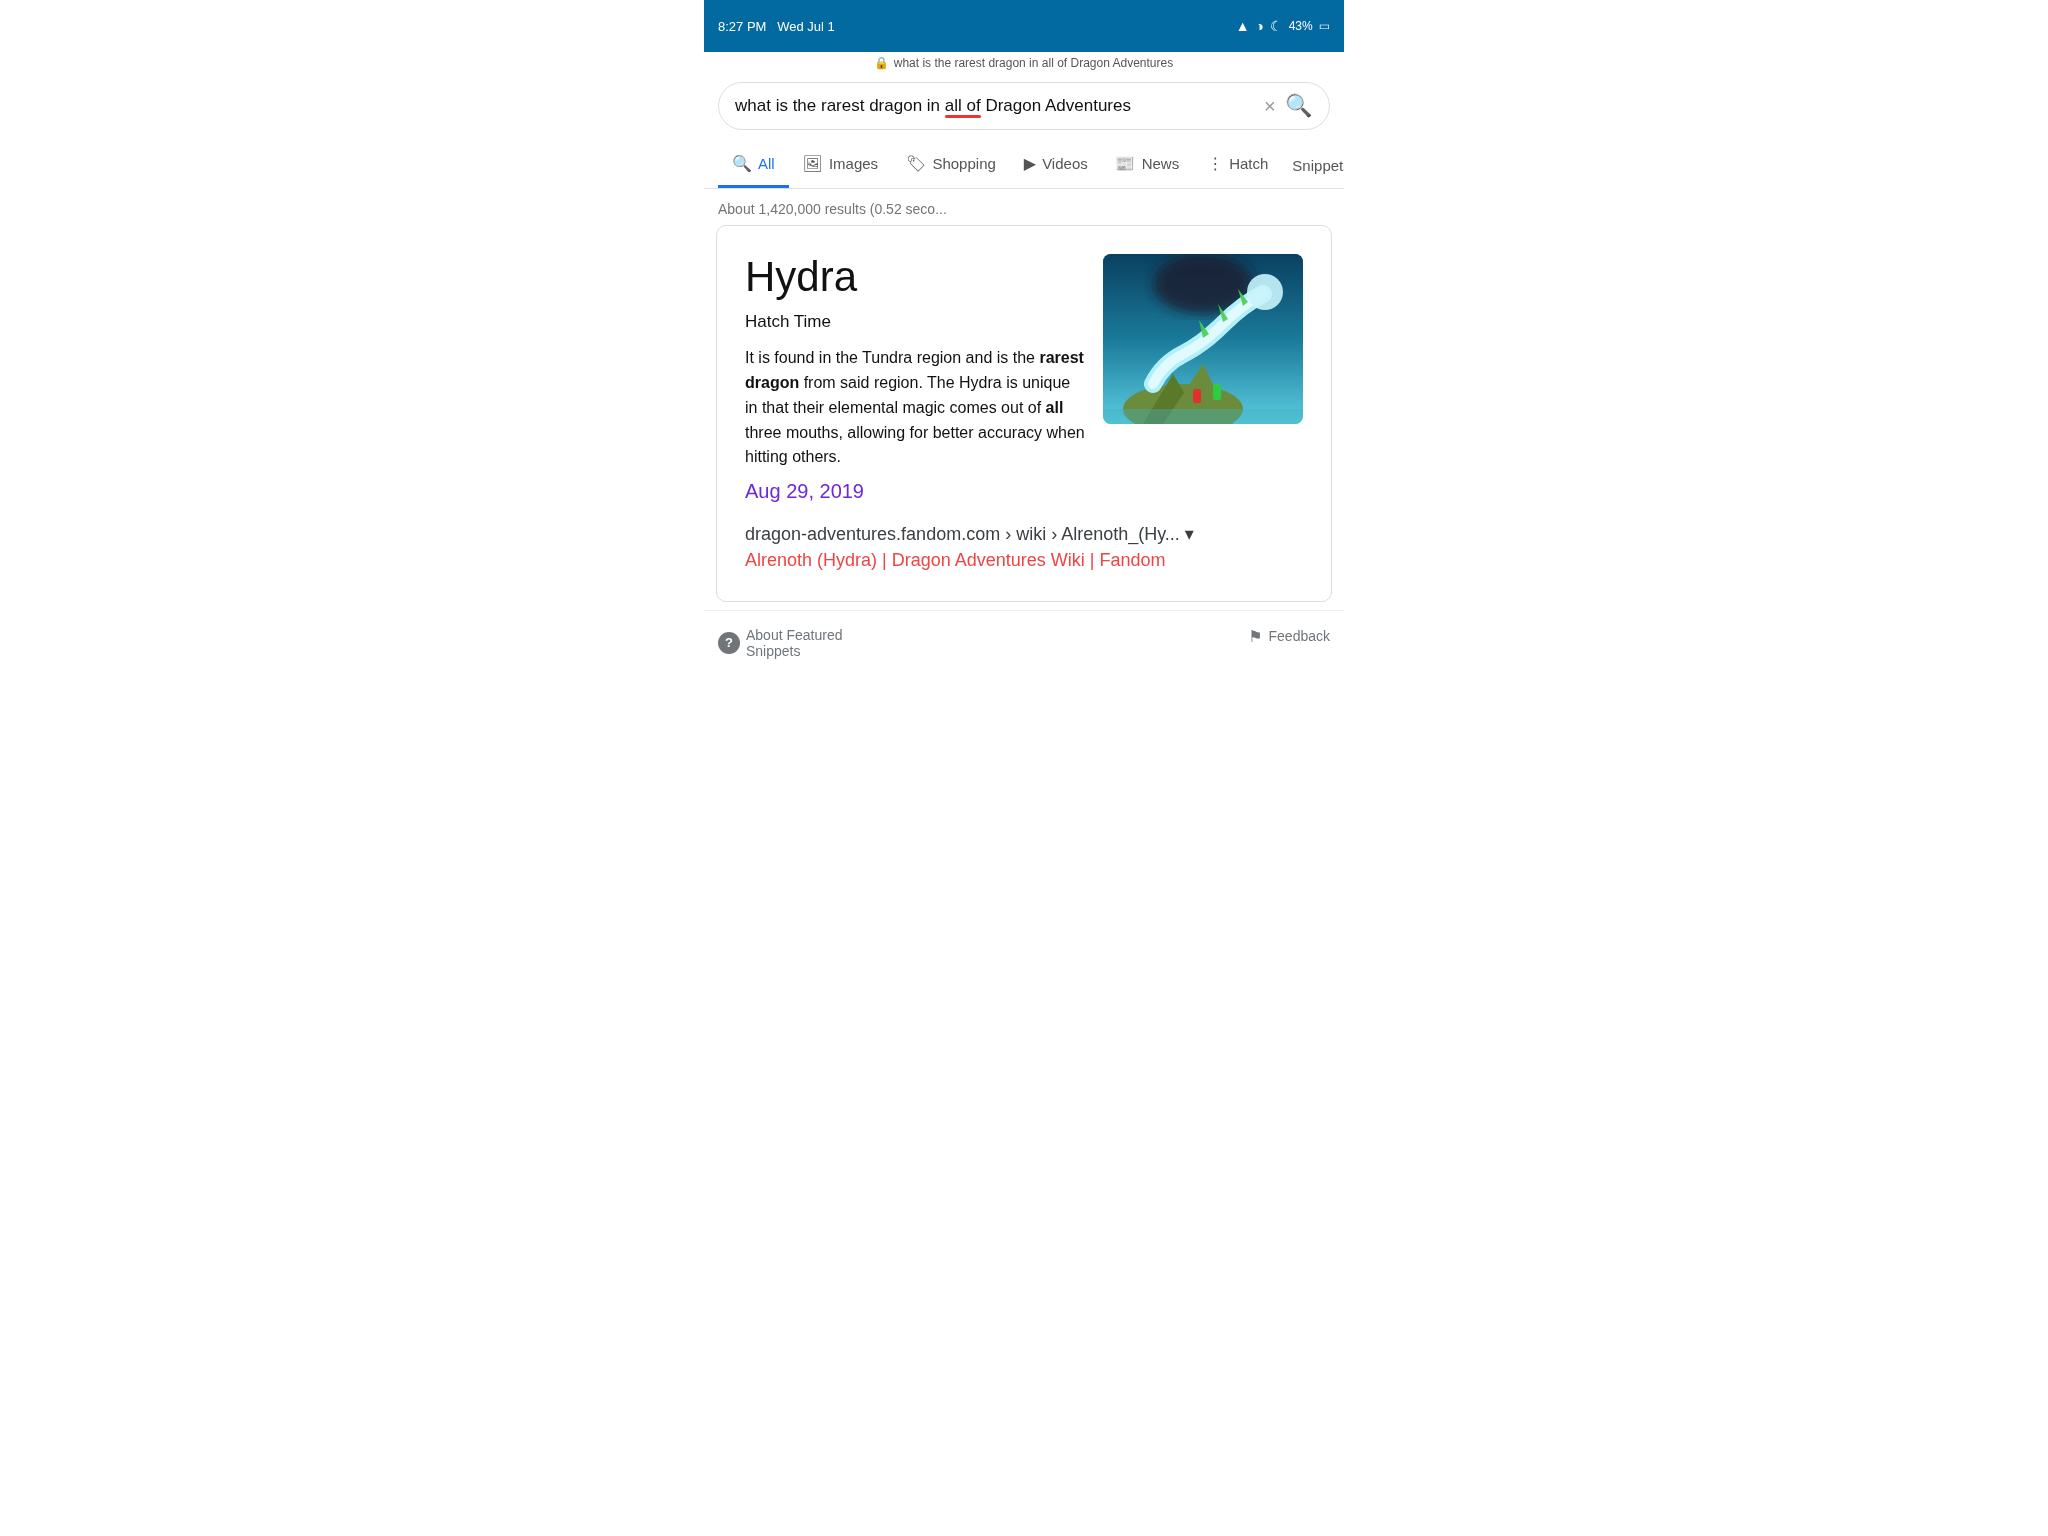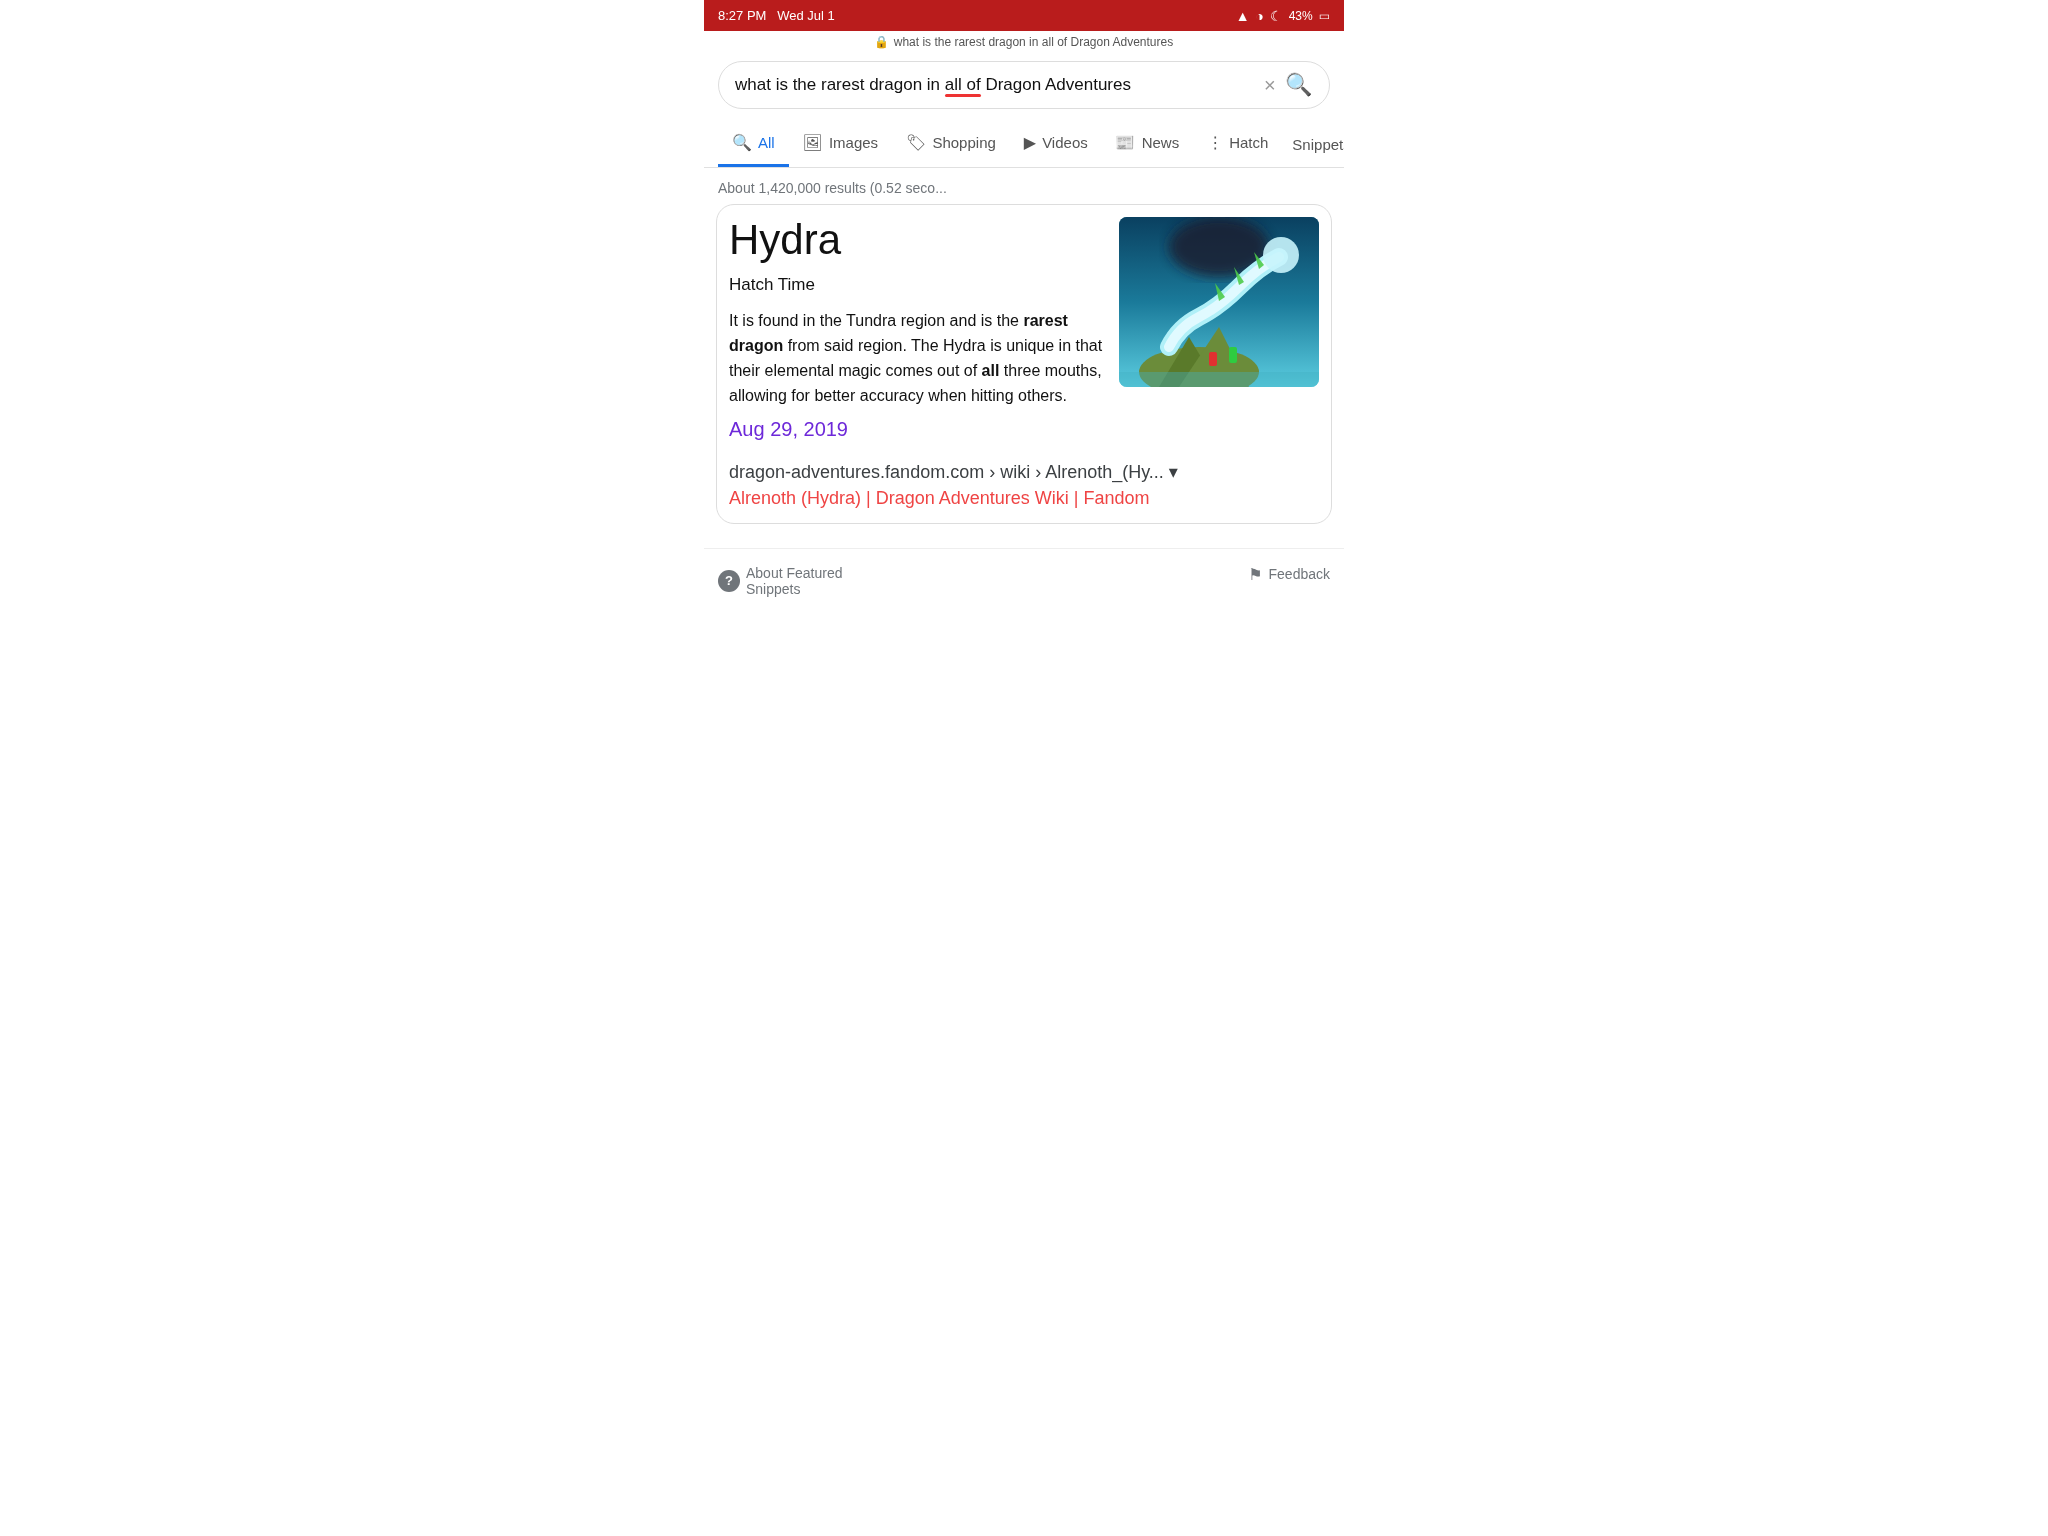--- a/index.html
+++ b/index.html
@@ -8,28 +8,28 @@
       font-family: -apple-system, 'Helvetica Neue', Arial, sans-serif;
       background: #fff;
       width: 100%;
       max-width: 640px;
       margin: 0 auto;
       font-size: 16px;
     }
 
     
     .status-bar {
-      background: #b91c1c;
+      background: #0369a1;
       color: #fff;
       display: flex;
       justify-content: space-between;
       align-items: center;
       padding: 6px 14px;
       font-size: 13px;
-      height: 31px;
+      height: 52px;
     }
     .status-left { font-weight: 500; }
     .status-right {
       display: flex;
       align-items: center;
       gap: 6px;
       font-size: 12px;
     }
     .wifi-icon, .moon-icon, .battery-icon { font-size: 14px; }
 
@@ -129,25 +129,25 @@
 
     
     .results-count {
       padding: 12px 14px 8px;
       font-size: 14px;
       color: #70757a;
     }
 
     
     .snippet-card {
-      margin: 0 12px 24px;
+      margin: 0 12px 8px;
       border: 1px solid #ddd;
-      border-radius: 18px;
+      border-radius: 10px;
       overflow: hidden;
-      padding: 12px;
+      padding: 28px;
     }
 
     .snippet-content {
       display: flex;
       gap: 16px;
       align-items: flex-start;
     }
 
     .snippet-text-area {
       flex: 1;

